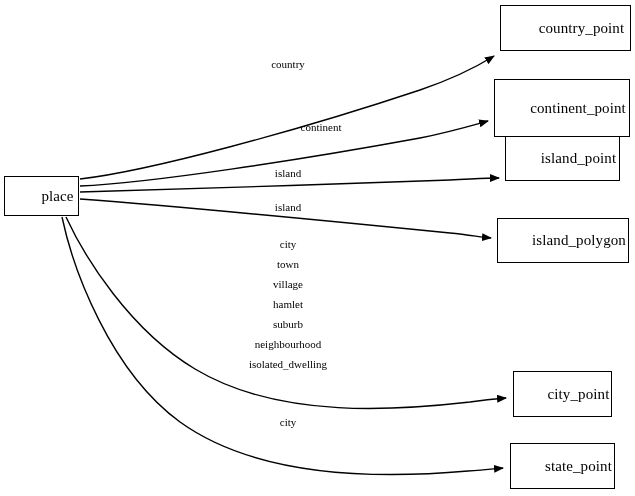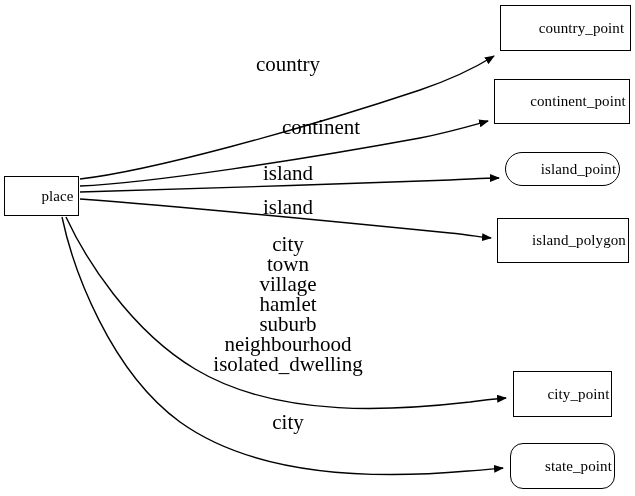--- a/index.html
+++ b/index.html
@@ -36,21 +36,21 @@
     align-items: center;
     justify-content: center;
     font-size: 15px;
     line-height: 1;
     letter-spacing: 0.1px;
     white-space: nowrap;
     padding-left: 32px;
   }
   .edge-label {
     position: absolute;
-    font-size: 21px;
+    font-size: 11px;
     line-height: 20px;
     text-align: center;
     white-space: pre;
     transform: translateX(-50%);
     background: transparent;
     font-family: Liberation Serif, serif;
   }
   .edge-label.multi {
     line-height: 20px;
   }
@@ -72,25 +72,25 @@
       <path marker-end="url(#arrowhead)" d="M80,192 C160,190 340,184 450,180 C473,179 486,178 499,178"></path>
       <path marker-end="url(#arrowhead)" d="M80,199 C160,205 340,222 450,233 C470,235 480,237 491,238"></path>
       <path marker-end="url(#arrowhead)" d="M66,217 C85,258 130,330 195,369 C280,420 400,410 470,402 C484,400 494,399 506,398"></path>
       <path marker-end="url(#arrowhead)" d="M62,217 C73,269 110,371 180,422 C265,483 400,477 468,471 C482,470 492,469 503,468"></path>
     </g>
   </svg>
 
   <div class="node-box" style="left: 4px; top: 176px; width: 75px; height: 40px;">place</div>
 
   <div class="node-box" style="left: 500px; top: 5px; width: 131px; height: 46px;">country_point</div>
-  <div class="node-box" style="left: 494px; top: 79px; width: 136px; height: 45px;">continent_point</div>
-  <div class="node-box" style="left: 505px; top: 152px; width: 115px; height: 34px; border-radius: 19px;">island_point</div>
+  <div class="node-box" style="left: 494px; top: 79px; width: 136px; height: 58px;">continent_point</div>
+  <div class="node-box" style="left: 505px; top: 136px; width: 115px; height: 45px;">island_point</div>
   <div class="node-box" style="left: 513px; top: 371px; width: 99px; height: 46px;">city_point</div>
   <div class="node-box" style="left: 497px; top: 218px; width: 132px; height: 45px;">island_polygon</div>
-  <div class="node-box" style="left: 510px; top: 443px; width: 105px; height: 46px; border-radius: 13px;">state_point</div>
+  <div class="node-box" style="left: 510px; top: 443px; width: 105px; height: 46px;">state_point</div>
 
   <div class="edge-label" style="left: 288px; top: 54px;">country</div>
   <div class="edge-label" style="left: 288px; top: 117px; margin-left: 33px;">continent</div>
   <div class="edge-label" style="left: 288px; top: 163px;">island</div>
   <div class="edge-label" style="left: 288px; top: 197px;">island</div>
   <div class="edge-label multi" style="left: 288px; top: 234px;">city
 town
 village
 hamlet
 suburb

